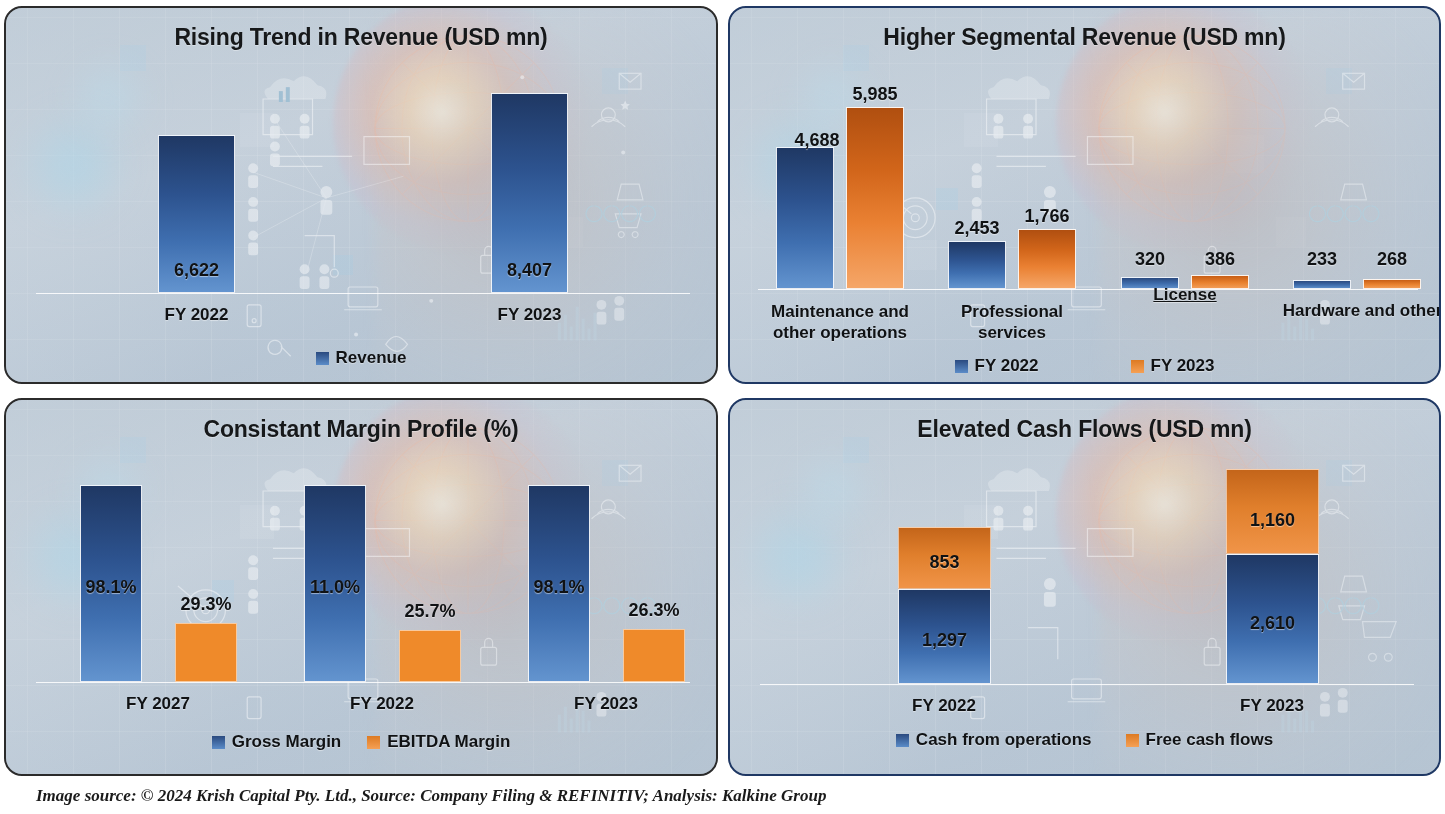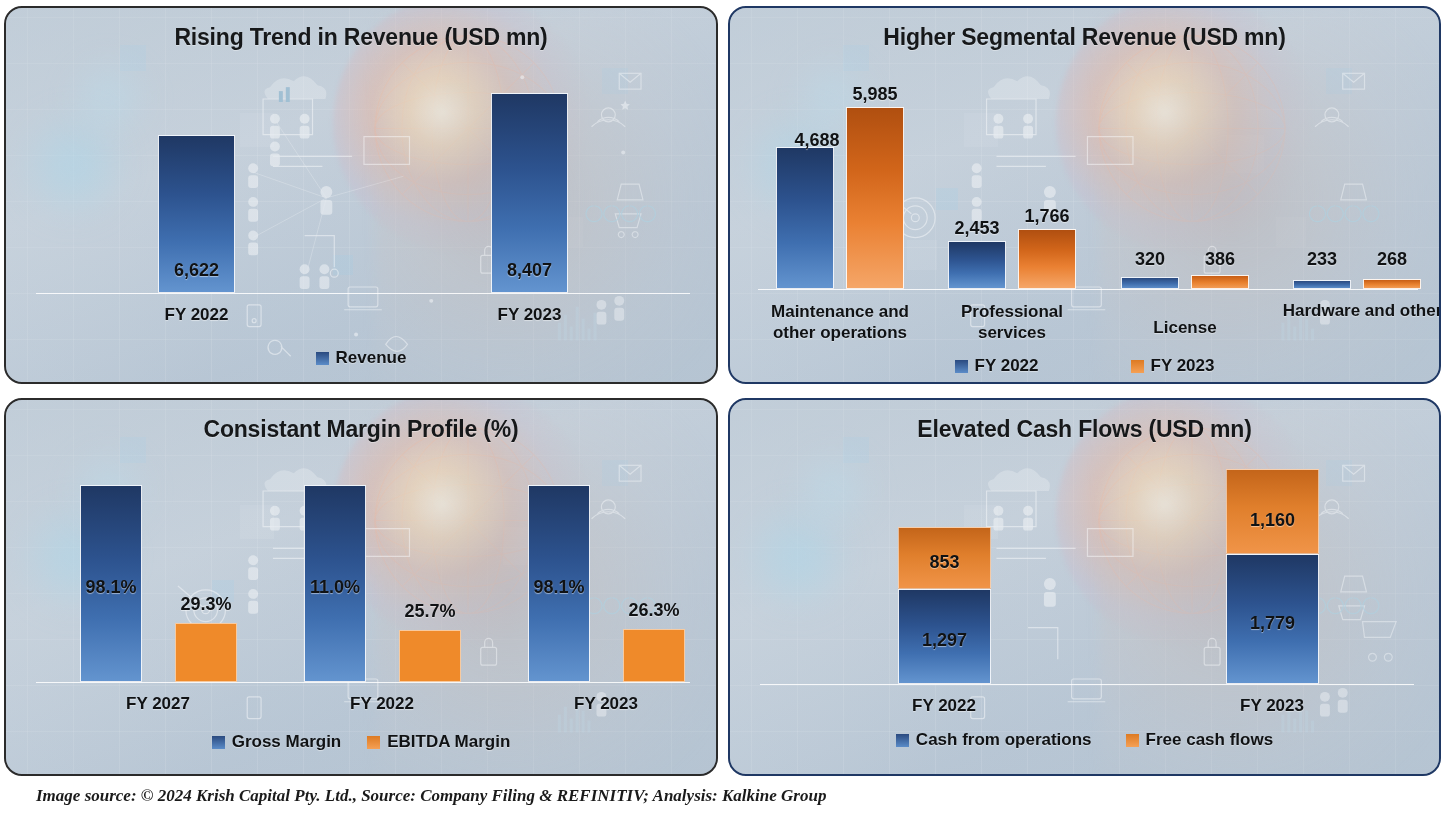--- a/index.html
+++ b/index.html
@@ -384,21 +384,21 @@
       <div class="bar orange-flat" style="left:433px; width:58px; height:14px;"></div>
       <div class="val" style="left:423px; width:78px; top:185px;">386</div>
 
       <div class="bar blue-flat" style="left:535px; width:58px; height:9px;"></div>
       <div class="val" style="left:525px; width:78px; top:185px;">233</div>
       <div class="bar orange-flat" style="left:605px; width:58px; height:10px;"></div>
       <div class="val" style="left:595px; width:78px; top:185px;">268</div>
 
       <div class="cat two-line" style="left:2px; width:160px; top:237px;">Maintenance and other operations</div>
       <div class="cat two-line" style="left:184px; width:140px; top:237px;">Professional services</div>
-      <div class="cat" style="left:357px; width:140px; top:254px;">License</div>
+      <div class="cat" style="left:357px; width:140px; top:221px;text-decoration:underline;">License</div>
       <div class="cat" style="left:512px; width:185px; top:237px;">Hardware and other</div>
     </div>
 
     <div class="legend" style="left:0; right:0; top:348px; gap:92px;">
       <div class="item">
         <span class="swatch blue"></span>
         <span class="lbl">FY 2022</span>
       </div>
       <div class="item">
         <span class="swatch orange"></span>
@@ -618,21 +618,21 @@
     <div class="plot" style="left:30px; top:58px; width:654px; height:226px;">
       <div class="axis-line" style="top:226px;"></div>
 
       <div class="bar blue" style="left:138px; width:93px; height:95px;"></div>
       <div class="val" style="left:138px; width:93px; top:172px;">1,297</div>
       <div class="bar orange solid-orange" style="left:138px; width:93px; height:62px; bottom:95px;
                   background:linear-gradient(180deg,#c4651a 0%, #e07f2c 45%, #f09448 100%);"></div>
       <div class="val" style="left:138px; width:93px; top:94px;">853</div>
 
       <div class="bar blue" style="left:466px; width:93px; height:130px;"></div>
-      <div class="val" style="left:466px; width:93px; top:155px;">1,779</div>
+      <div class="val" style="left:466px; width:93px; top:155px;">2,610</div>
       <div class="bar orange solid-orange" style="left:466px; width:93px; height:85px; bottom:130px;
                   background:linear-gradient(180deg,#c4651a 0%, #e07f2c 45%, #f09448 100%);"></div>
       <div class="val" style="left:466px; width:93px; top:52px;">1,160</div>
 
       <div class="cat" style="left:124px; width:120px; top:238px;">FY 2022</div>
       <div class="cat" style="left:452px; width:120px; top:238px;">FY 2023</div>
     </div>
 
     <div class="legend" style="left:0; right:0; top:330px; gap:34px;">
       <div class="item">

